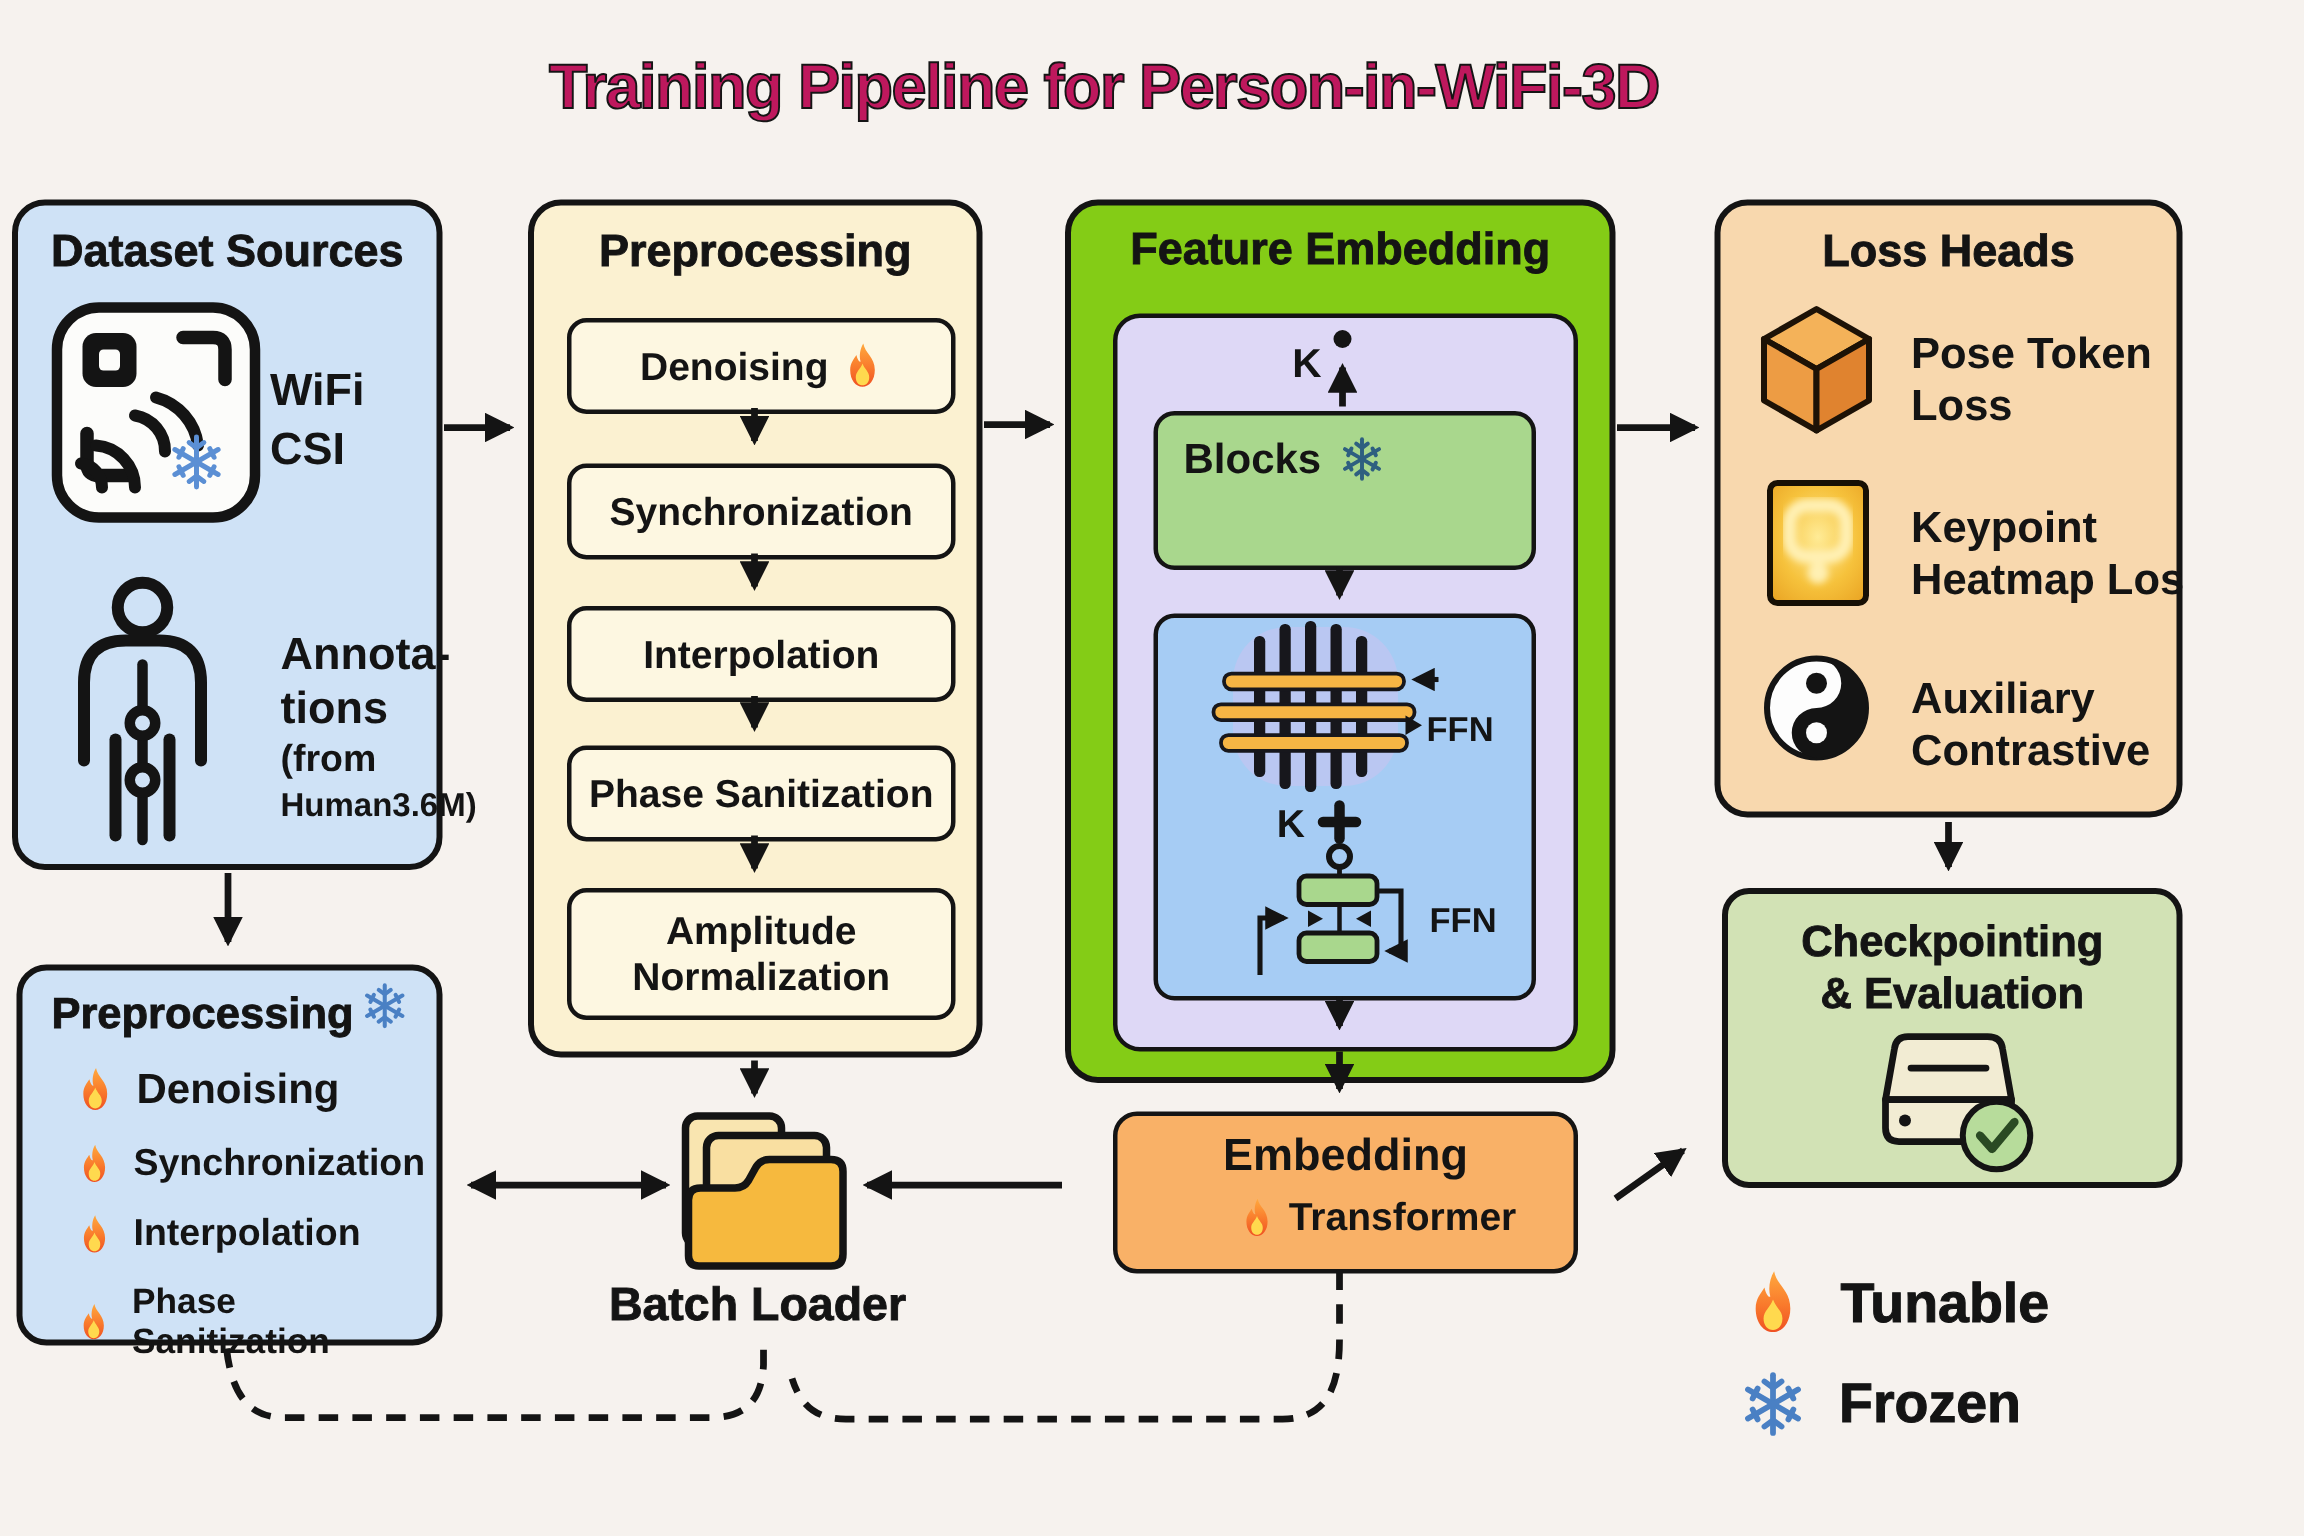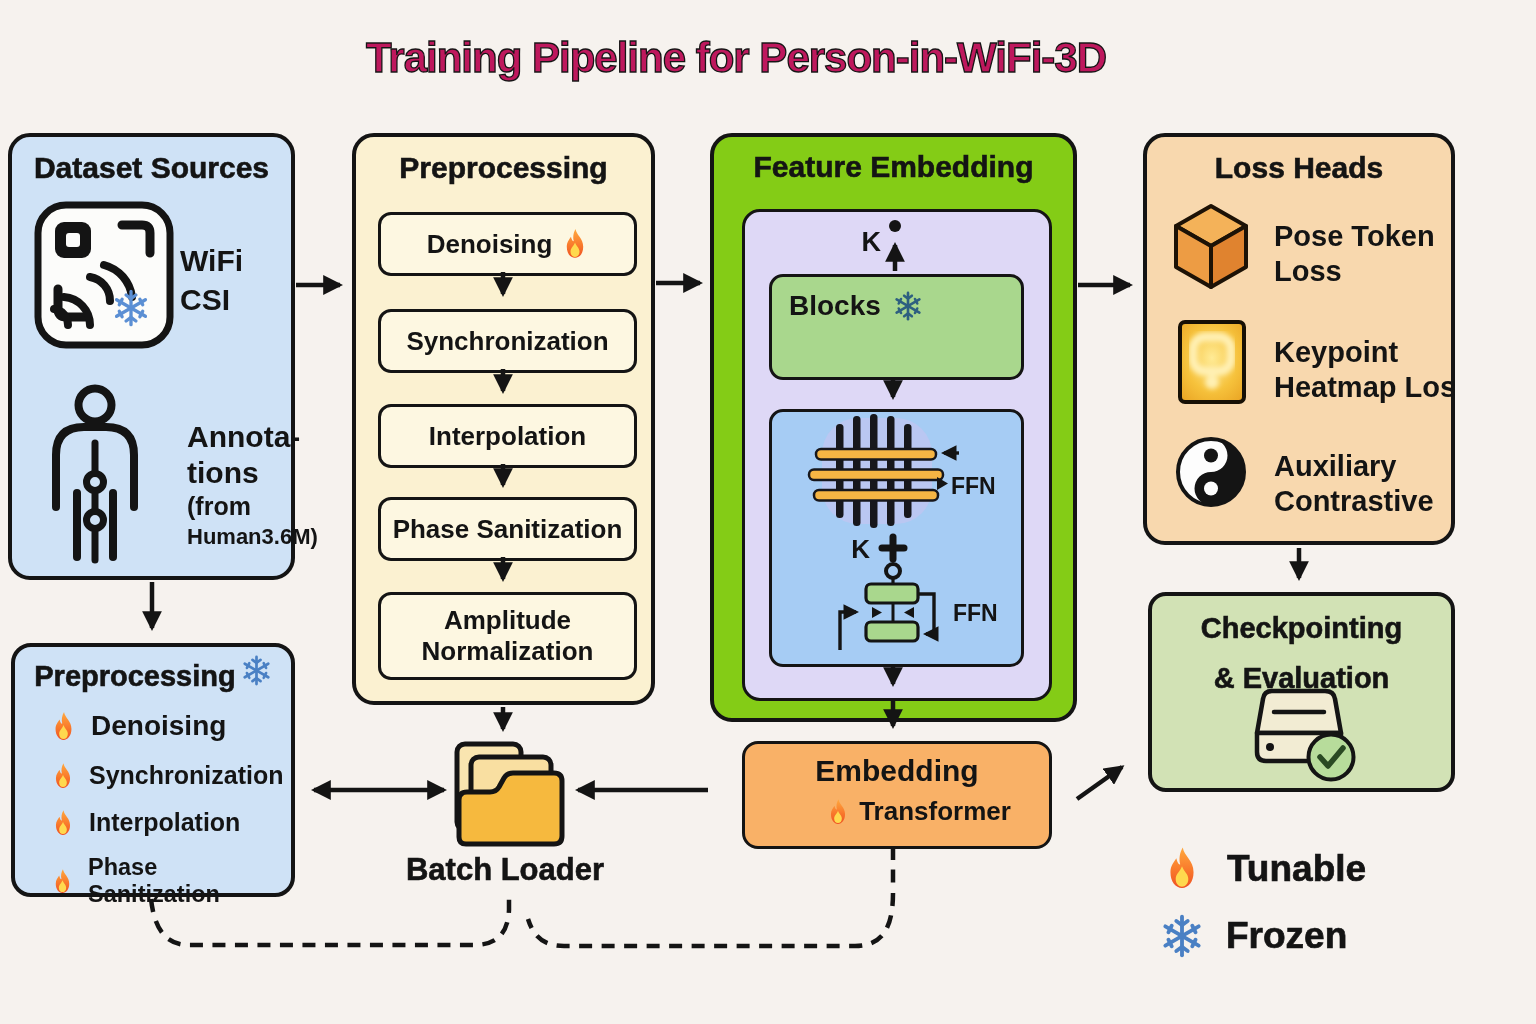--- a/index.html
+++ b/index.html
@@ -134,21 +134,21 @@
       <div style="white-space:nowrap;">Heatmap Los</div>
     </div>
     <div class="lbl" style="left:127px;top:312px;font-size:29px;line-height:35px;">
       <div>Auxiliary</div>
       <div>Contrastive</div>
     </div>
   </div>
 
   <div class="panel" style="left:1148px;top:592px;width:307px;height:200px;background:#d2e2b5;border-radius:18px;">
     <div class="ptitle" style="top:16px;font-size:29px;">Checkpointing</div>
-    <div class="ptitle" style="top:66px;font-size:29px;text-align:center;">&amp; Evaluation</div>
+    <div class="ptitle" style="top:51px;font-size:29px;text-align:center;">&amp; Evaluation</div>
   </div>
 
   <div class="panel" style="left:11px;top:643px;width:284px;height:254px;background:#cfe2f6;border-radius:20px;">
     <div class="row" style="left:0;top:13px;width:100%;justify-content:center;align-items:flex-start;gap:5px;">
       <span class="lbl" style="position:static;font-size:29px;-webkit-text-stroke:0.6px #141414;">Preprocessing</span>
       <svg class="ic" width="31" height="31" viewBox="0 0 24 24" style="color:#4a80c4;margin-top:-5px;">
           <use href="#sym-snowflake"></use>
         </svg>
     </div>
     <div class="row" style="left:36px;top:63px;gap:15px;">

